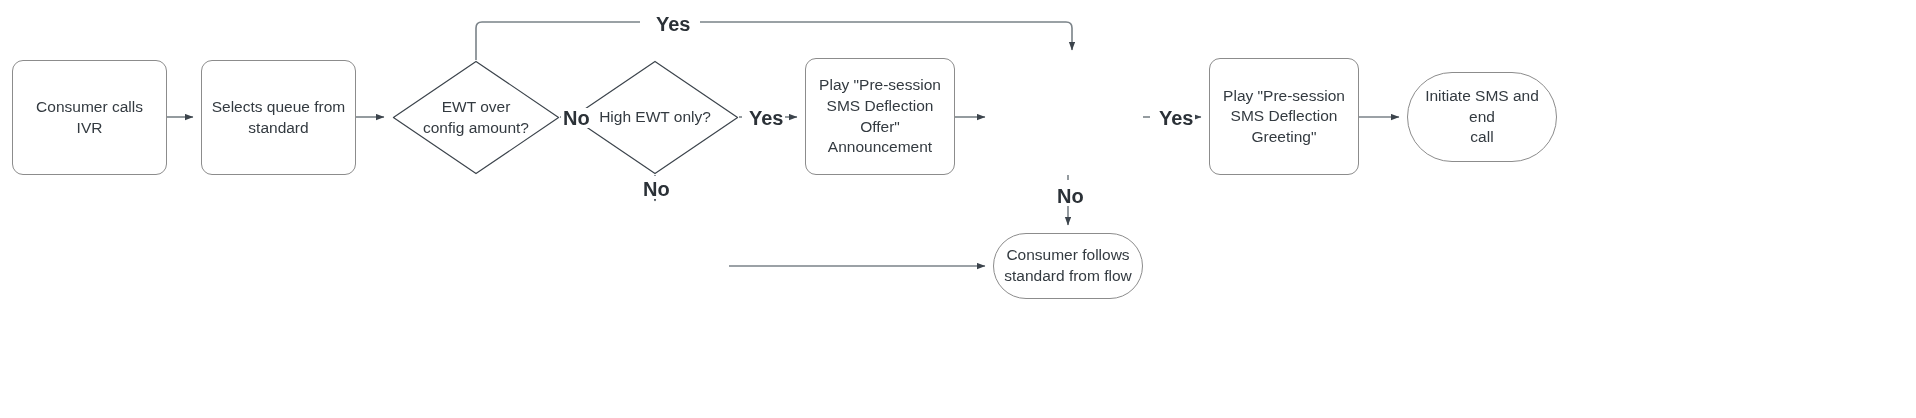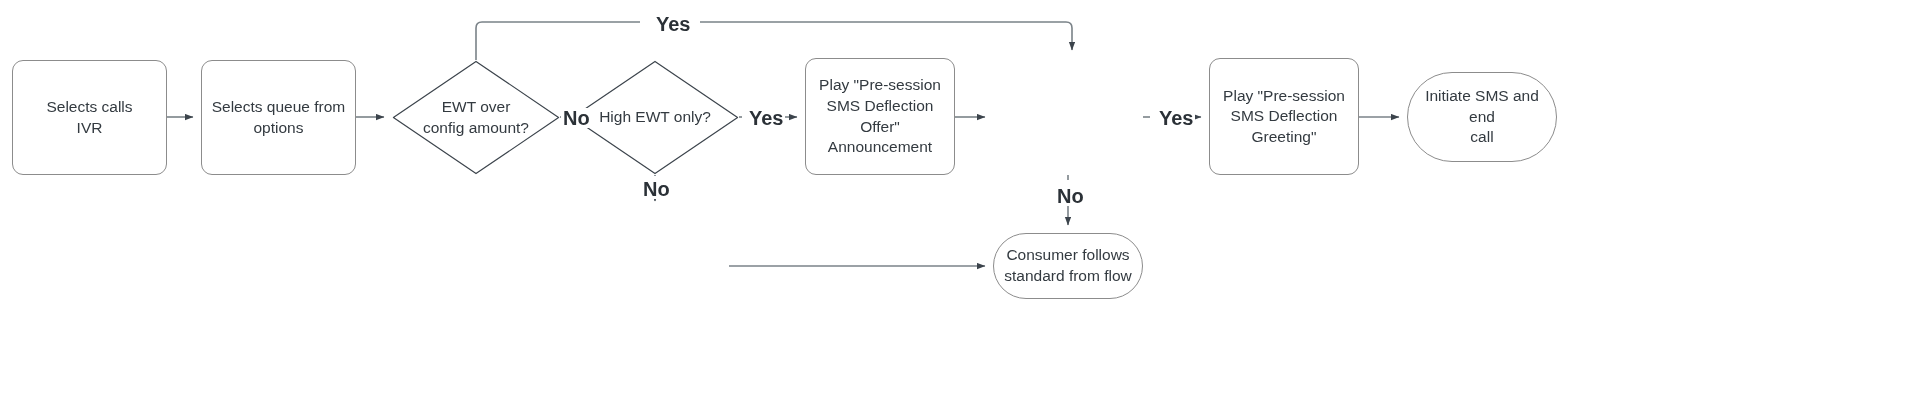--- a/index.html
+++ b/index.html
@@ -114,27 +114,27 @@
 
       <path d="M1068,175 L1068,180 M1068,200 L1068,225" marker-end="url(#arrow)"></path>
 
       <path d="M1359,117 L1399,117" marker-end="url(#arrow)"></path>
 
       <path d="M729,266 L985,266" marker-end="url(#arrow)"></path>
     </g>
   </svg>
 
   <div class="node node-process" style="left:12px; top:60px; width:155px; height:115px;">
-    <span class="node-label">Selects calls
+    <span class="node-label">Consumer calls
 IVR</span>
   </div>
 
   <div class="node node-process" style="left:201px; top:60px; width:155px; height:115px;">
     <span class="node-label">Selects queue from
-options</span>
+standard</span>
   </div>
 
   <div class="node node-decision" style="left:392px; top:60px; width:168px; height:115px;">
     <svg class="diamond-shape" viewBox="0 0 168 115" preserveAspectRatio="none" xmlns="http://www.w3.org/2000/svg">
       <path d="M84,1.4 L166.6,57.5 L84,113.6 L1.4,57.5 z" fill="#ffffff" stroke="#3c444c" stroke-width="1.2" stroke-linejoin="round"></path>
     </svg>
     <span class="node-label">EWT over
 config amount?</span>
   </div>
 

